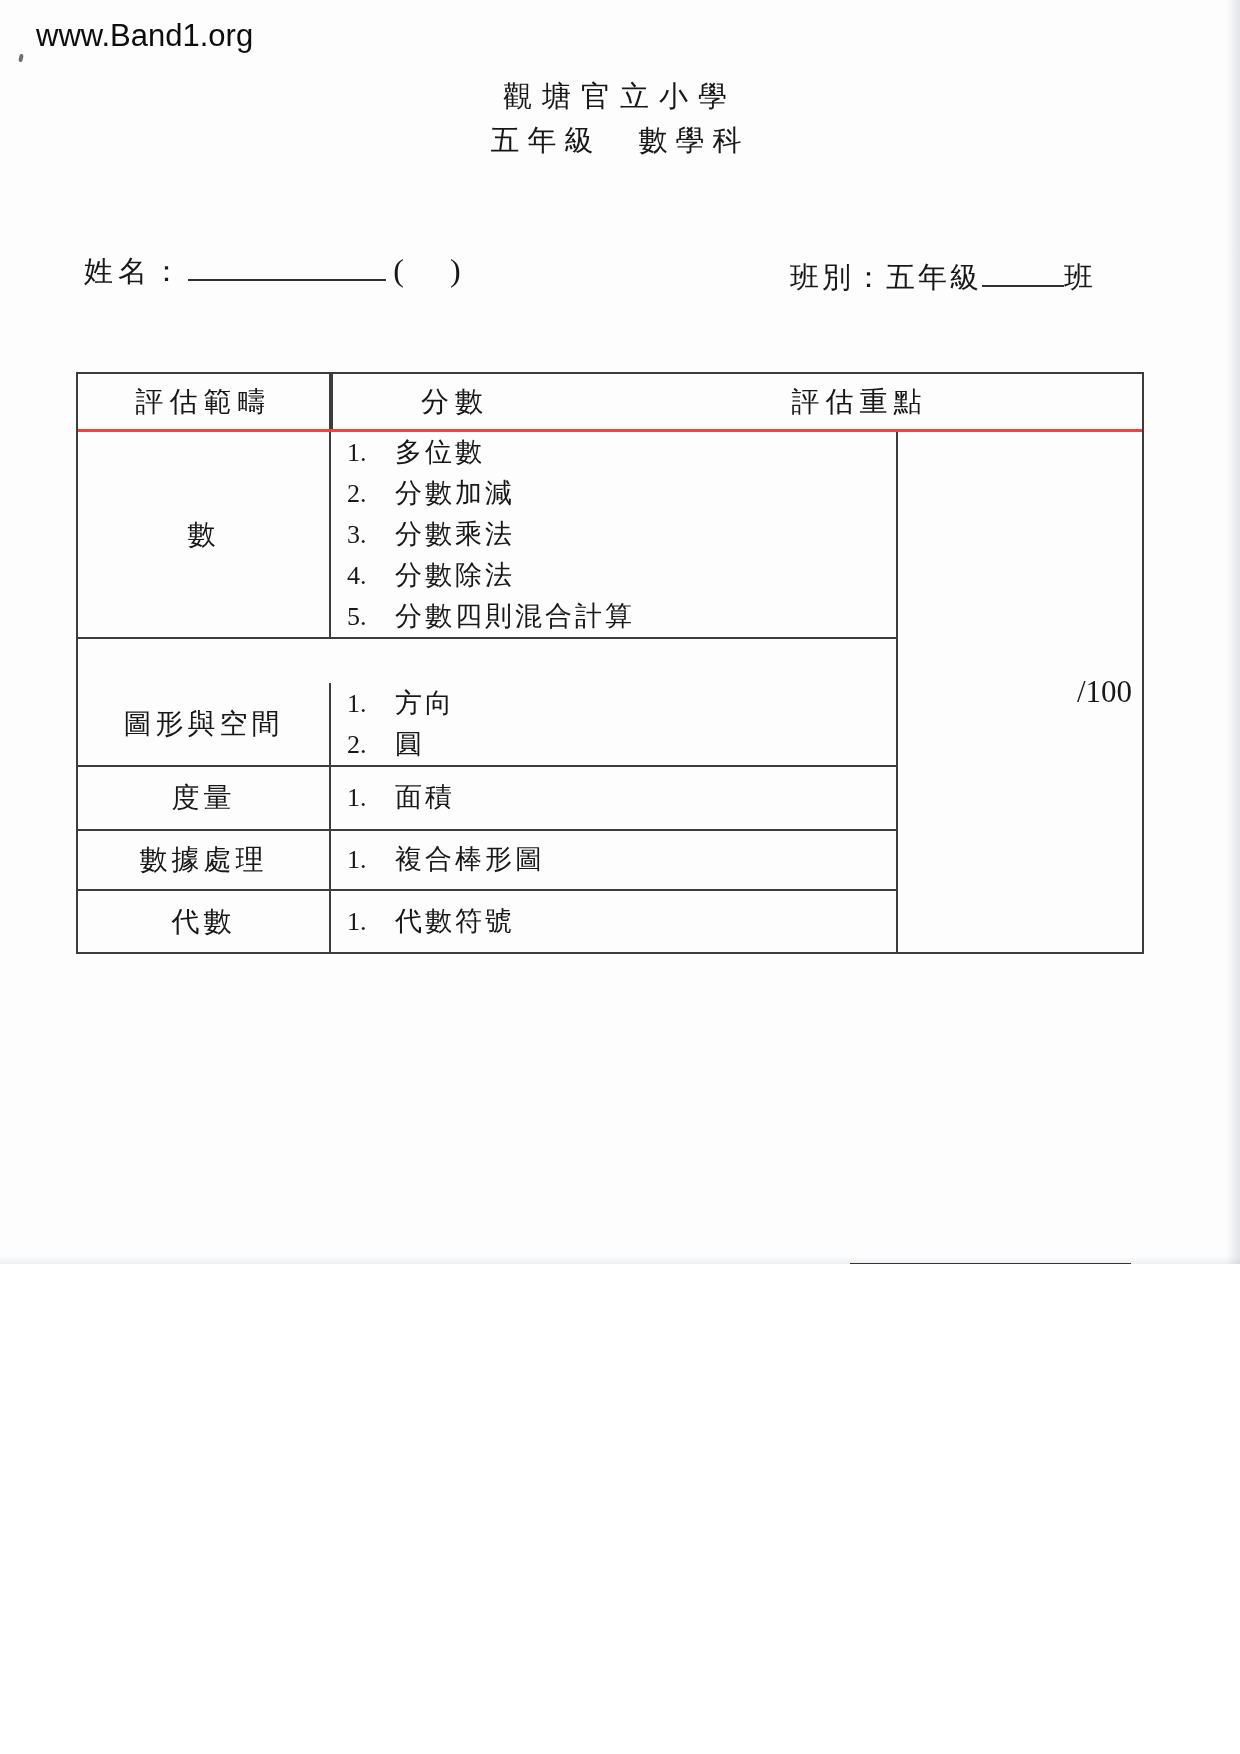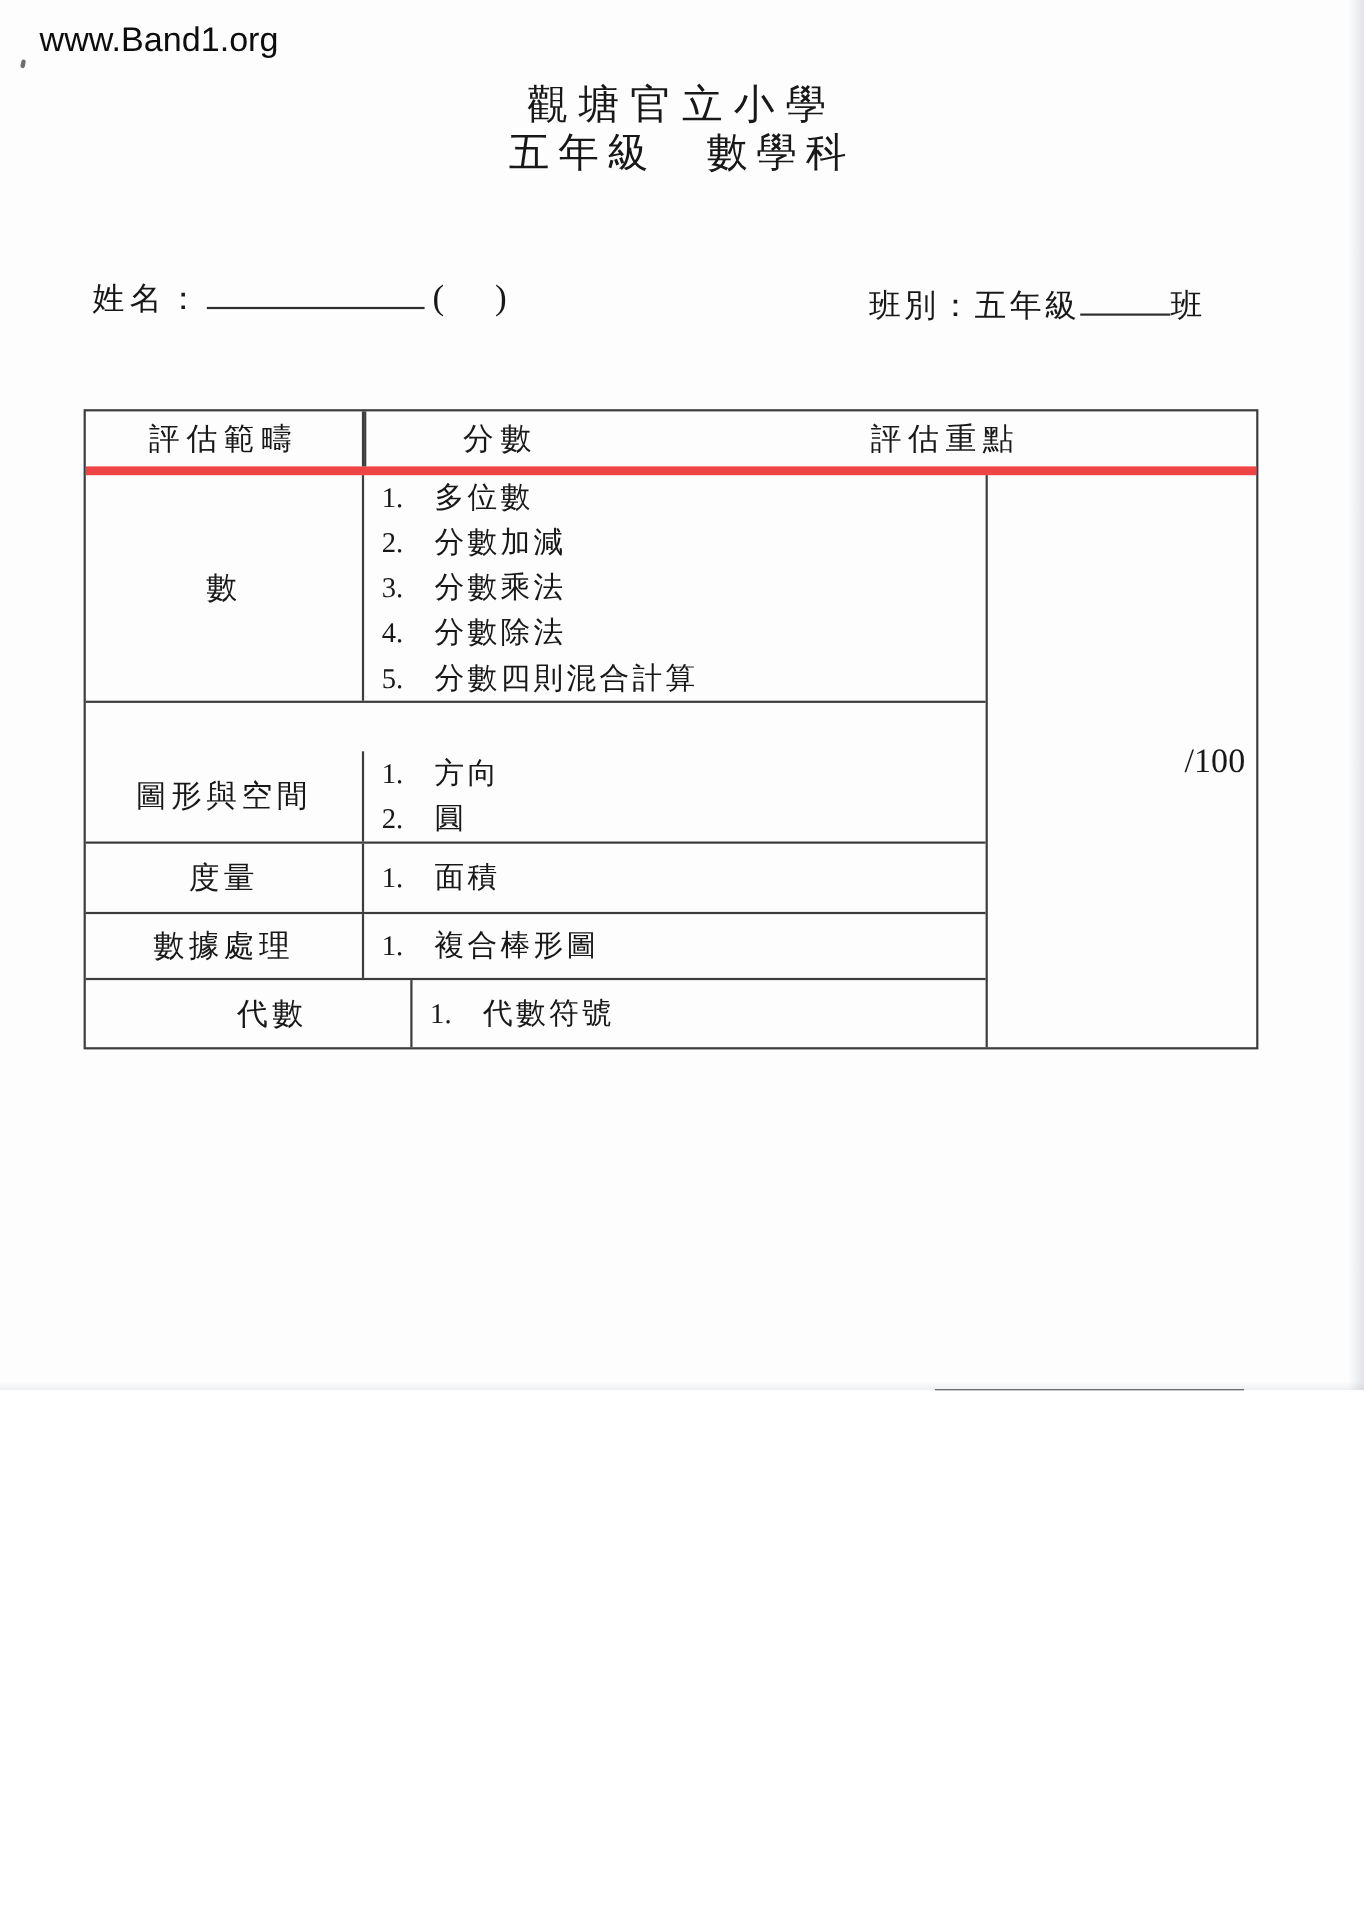--- a/index.html
+++ b/index.html
@@ -23,49 +23,49 @@
   .speck2{left:560px;top:610px;width:4px;height:4px;background:#9a9a9a;}
   .speck3{left:494px;top:1510px;width:5px;height:4px;background:#c2c2c6;}
 
   
   .watermark{position:absolute;left:36px;top:18px;
     font-family:"Liberation Sans","DejaVu Sans",sans-serif;
     font-size:31px;color:#0d0d0d;}
 
   
   .title-block{position:absolute;left:0;top:74px;width:100%;text-align:center;}
-  .title-line{font-size:37px;line-height:44px;}
+  .title-line{font-size:29px;line-height:44px;}
   .t1{letter-spacing:10px;}
   .t2{letter-spacing:3px;}
   .t3{letter-spacing:8px;}
 
   
   .name-row{position:absolute;left:84px;top:252px;font-size:29px;white-space:nowrap;}
   .name-label{letter-spacing:5px;}
   .blank{display:inline-block;border-bottom:2px solid #2f2f2f;vertical-align:baseline;}
   .name-blank{width:198px;margin-left:2px;}
   .paren{font-size:32px;}
   .paren-gap{display:inline-block;width:46px;}
   .class-row{position:absolute;left:790px;top:258px;font-size:29px;white-space:nowrap;}
   .class-label{letter-spacing:3px;}
   .class-blank{width:82px;}
 
   
   .atable{position:absolute;left:76px;top:372px;width:1068px;
     border:2px solid #3c3c3c;background:transparent;}
-  .thead{display:flex;height:58px;border-bottom:8px solid #ef4444;}
+  .thead{display:flex;height:58px;border-bottom:3px solid #ef4444;}
   .th{display:flex;align-items:center;justify-content:center;
     font-size:28px;letter-spacing:6px;}
   .th-cat{width:253px;border-right:2px solid #3c3c3c;}
   .th-focus{width:565px;}
   .th-score{flex:1;border-left:2px solid #3c3c3c;}
   .tbody{display:flex;height:520px;}
   .rows{width:818px;display:flex;flex-direction:column;}
   .trow{display:flex;border-bottom:2px solid #3c3c3c;}
-  .trow:last-child{border-bottom:none;padding-left:44px;}
+  .trow:last-child{border-bottom:none;}
   .rows .trow:nth-child(1){height:215px;}
   .rows .trow:nth-child(2){height:84px;margin-top:44px;}
   .rows .trow:nth-child(3){height:76px;}
   .rows .trow:nth-child(4){height:72px;font-family:Liberation Serif, serif;}
   .rows .trow:nth-child(5){height:73px;}
   .cat{width:253px;border-right:2px solid #3c3c3c;
     display:flex;align-items:center;justify-content:center;
     font-size:28px;letter-spacing:4px;}
   .items{flex:1;display:flex;flex-direction:column;justify-content:center;padding-left:16px;}
   .item{display:flex;line-height:41px;font-size:27px;}

